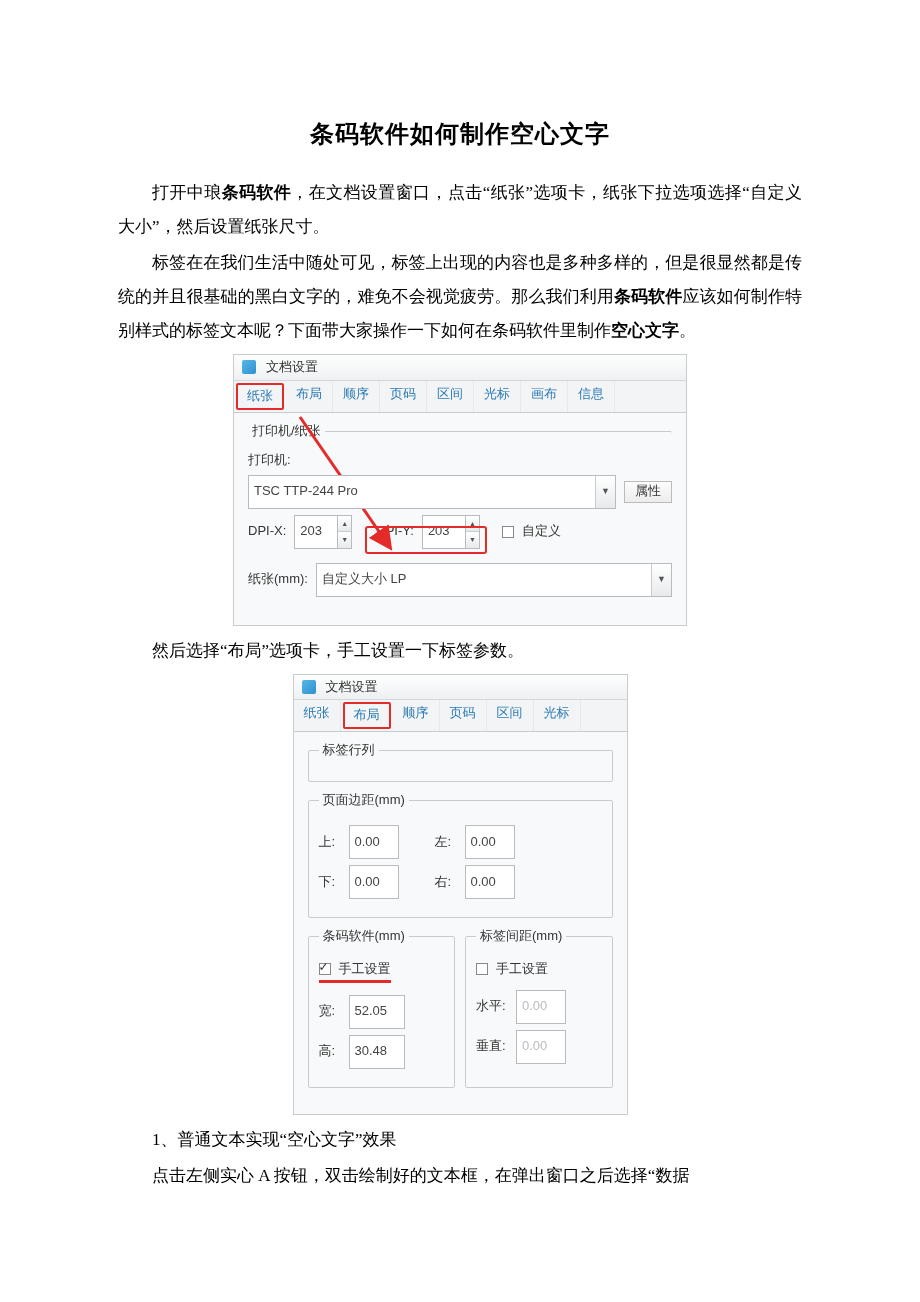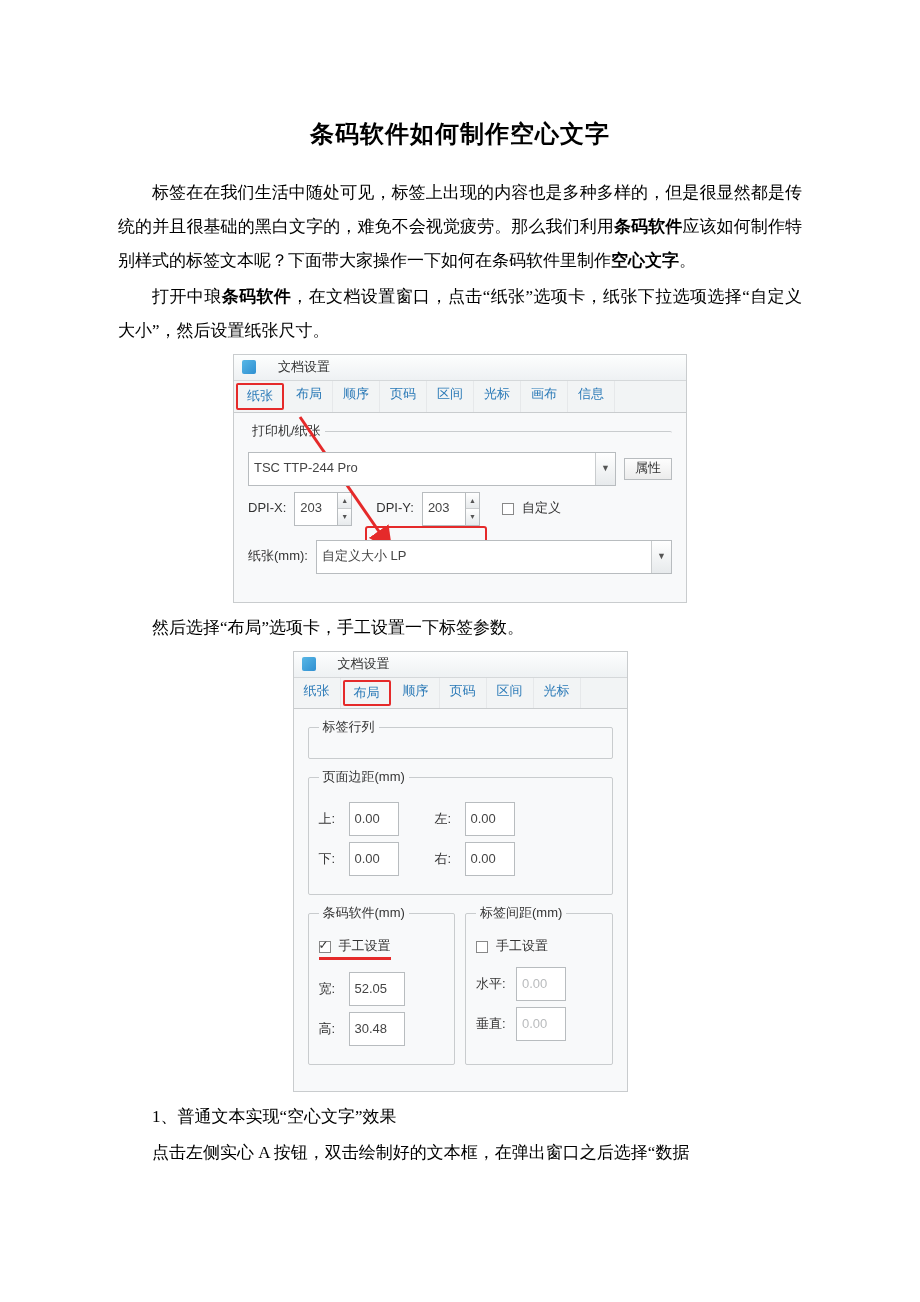--- a/index.html
+++ b/index.html
@@ -41,21 +41,21 @@
     border: 1px solid #c9ccce;
     background: #f8f9fa;
     font-family: "Microsoft YaHei","微软雅黑",Arial,sans-serif;
     font-size: 13px;
     color: #333;
     line-height: 1.3;
   }
   .titlebar {
     display: flex;
     align-items: center;
-    gap: 22px;
+    gap: 10px;
     background: linear-gradient(#fdfefe,#eef1f3);
     border-bottom: 1px solid #d5d8da;
     padding: 4px 8px;
     font-size: 13px;
   }
   .logo {
     width: 14px; height: 14px;
     border-radius: 2px;
     background: linear-gradient(135deg,#58b7e6,#2f8fd1);
     display: inline-block;
@@ -153,25 +153,25 @@
   .inp.ro { color:#b9bbbd;}
   .svg-anno { position:absolute; left:0; top:0; pointer-events:none; }
 </style>
 </head>
 <body>
 
 <div class="page">
   <h1>条码软件如何制作空心文字</h1>
 
   <p class="body">
+    <span>打开中琅</span><span class="bold">条码软件</span><span>，在文档设置窗口，点击“纸张”选项卡，纸张下拉选项选择“自定义大小”，然后设置纸张尺寸。</span>
+  </p>
+
+  <p class="body">
     <span>标签在在我们生活中随处可见，标签上出现的内容也是多种多样的，但是很显然都是传统的并且很基础的黑白文字的，难免不会视觉疲劳。那么我们利用</span><span class="bold">条码软件</span><span>应该如何制作特别样式的标签文本呢？下面带大家操作一下如何在条码软件里制作</span><span class="bold">空心文字</span><span>。</span>
-  </p>
-
-  <p class="body">
-    <span>打开中琅</span><span class="bold">条码软件</span><span>，在文档设置窗口，点击“纸张”选项卡，纸张下拉选项选择“自定义大小”，然后设置纸张尺寸。</span>
   </p>
 
   <div class="dlg1">
     <svg class="svg-anno" width="454" height="260">
       <defs>
         <marker id="ah1" viewBox="0 0 10 10" refX="1" refY="5" markerWidth="8" markerHeight="8" orient="auto">
           <path d="M0 0 L10 5 L0 10 z" fill="#e52a2a"></path>
         </marker>
       </defs>
       <line x1="66" y1="62" x2="146" y2="178" stroke="#e52a2a" stroke-width="3" marker-end="url(#ah1)"></line>
@@ -188,20 +188,23 @@
       <div class="tab">页码</div>
       <div class="tab">区间</div>
       <div class="tab">光标</div>
       <div class="tab">画布</div>
       <div class="tab">信息</div>
     </div>
     <div class="dlgbody">
       <fieldset class="grp" style="border:none;border-top:1px solid #c9ccce;padding:6px 0 0 0;margin-bottom:6px;">
         <legend>打印机/纸张</legend>
         <div class="row">
+          <span class="lbl">打印机:</span>
+        </div>
+        <div class="row">
           <div class="sel" style="flex:1;">
             <span>TSC TTP-244 Pro</span>
             <span class="caret">▼</span>
           </div>
           <div class="btn">属性</div>
         </div>
         <div class="row">
           <span class="lbl">DPI-X:</span>
           <div class="spin">
             <div class="inp">203</div>

